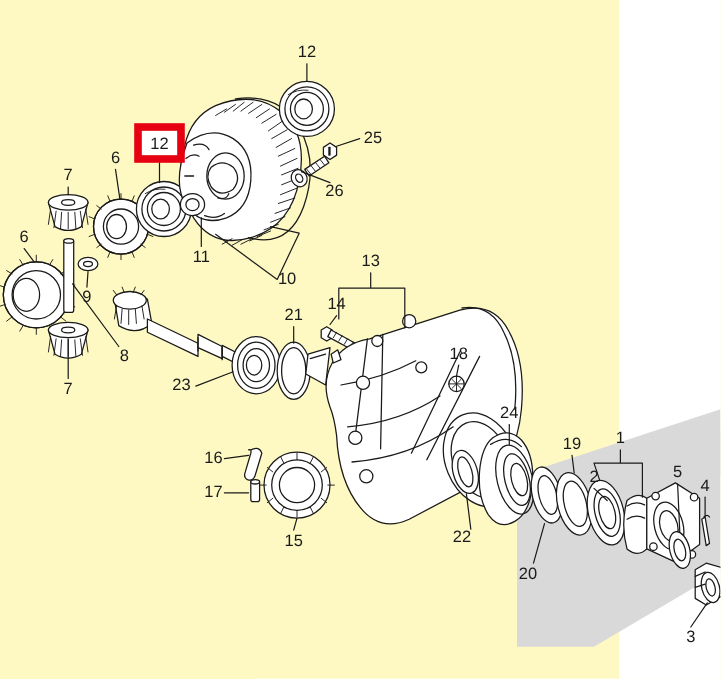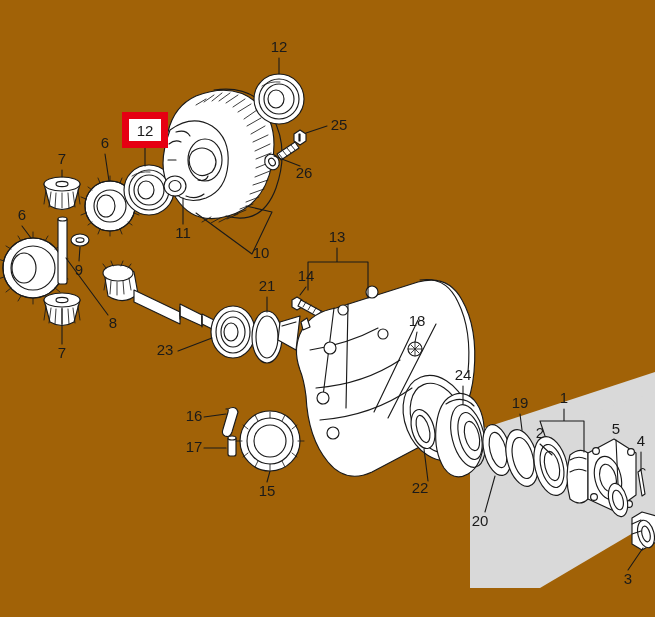--- a/index.html
+++ b/index.html
@@ -5,22 +5,22 @@
 <style>
   html,body{margin:0;padding:0;background:#ffffff;}
   body{
     width:655px;height:617px;
     font-family:"Liberation Sans", sans-serif;
     overflow:hidden;
     position:relative;
   }
   #diagram-root{
     position:relative;
-    width:655px;height:617px;
-    background:#a16207;
+    width:563px;height:617px;
+    background:#fef9c3;
   }
   svg#parts-diagram{
     position:absolute;top:0;left:0;
     width:655px;height:617px;
     display:block;
   }
   .lbl{
     font-family:"Liberation Sans", sans-serif;
     font-size:15px;
     fill:#1a1a1a;

